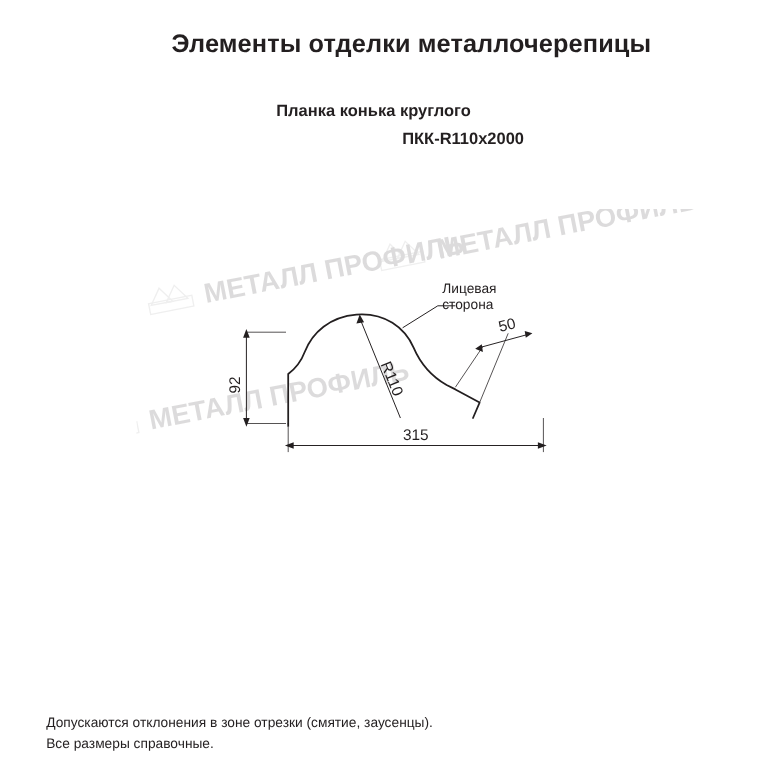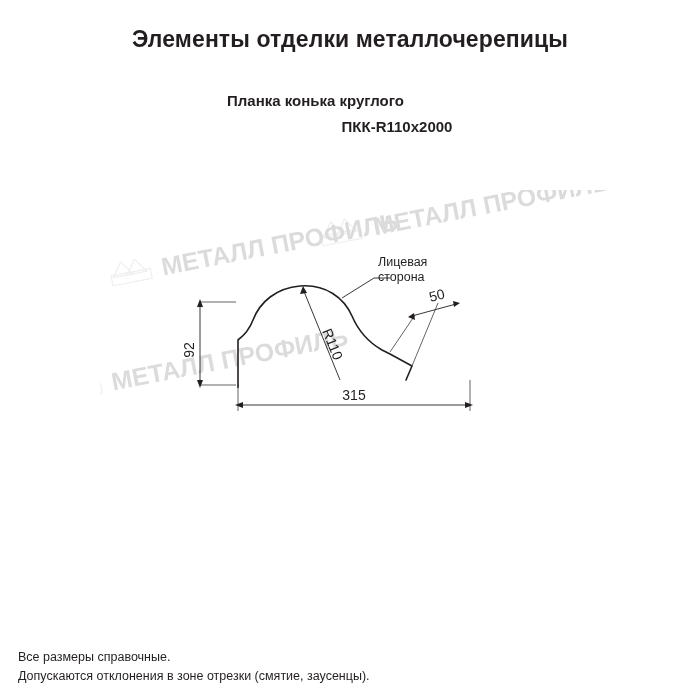--- a/index.html
+++ b/index.html
@@ -11,20 +11,21 @@
     height: 700px;
     background: #ffffff;
     font-family: "Liberation Sans", sans-serif;
     color: #231f20;
     position: relative;
     overflow: hidden;
   }
   .page {
     position: absolute;
     inset: 0;
+    margin-left: 24px;
   }
   .title {
     position: absolute;
     top: 26px;
     left: 0;
     width: 700px;
     text-align: center;
     font-size: 23px;
     font-weight: bold;
     letter-spacing: 0.1px;
@@ -177,17 +178,17 @@
         <line x1="252" y1="128" x2="284" y2="108"></line>
         <line x1="284" y1="108" x2="300" y2="108"></line>
       </g>
       <text x="288" y="96" font-size="12.5">Лицевая</text>
       <text x="288" y="111" font-size="12.5">сторона</text>
 
     </svg>
   </div>
 
   <div class="footer">
+    <div>Допускаются отклонения в зоне отрезки (смятие, заусенцы).</div>
     <div>Все размеры справочные.</div>
-    <div>Допускаются отклонения в зоне отрезки (смятие, заусенцы).</div>
   </div>
 
 </div>
 
 </body></html>

